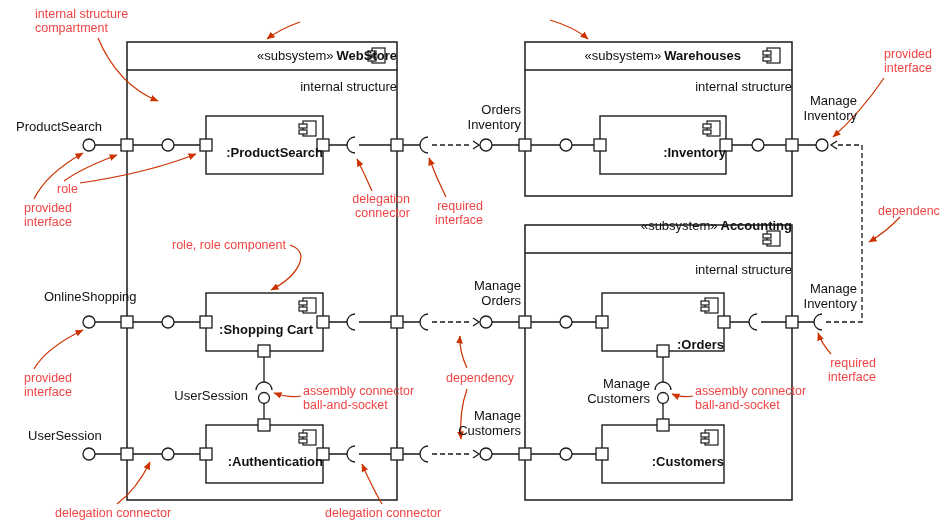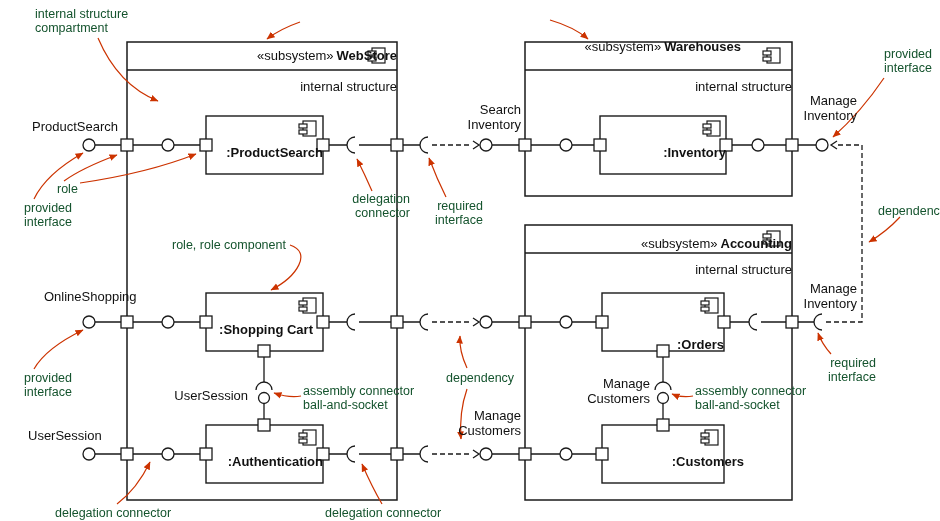--- a/index.html
+++ b/index.html
@@ -1,21 +1,21 @@
 <!DOCTYPE html>
 <html><head>
 <meta charset="utf-8">
 <style>
   *{margin:0;padding:0;box-sizing:border-box}
   html,body{background:#fff}
   body{font-family:"Liberation Sans",sans-serif}
   #stage{position:relative;width:940px;height:521px;background:#fff;overflow:hidden}
   #diagram-svg{position:absolute;left:0;top:0}
   .t{position:absolute;font-size:13px;color:#111;line-height:1.12;white-space:nowrap}
-  .a{position:absolute;font-size:12.5px;color:#14532d;line-height:1.15;white-space:nowrap}
+  .a{position:absolute;font-size:12.5px;color:#ef4444;line-height:1.15;white-space:nowrap}
   .w{white-space:normal}
   .c{text-align:right}
   .r{text-align:right}
   .b{font-weight:bold}
   .st{margin-right:3px}
 </style>
 </head>
 <body>
 
 <div id="stage">
@@ -195,38 +195,39 @@
     <path d="M831 354 Q822 344 818 333" marker-end="url(#ra)"></path>
     <path d="M693 396 Q682 398 672 394" marker-end="url(#ra)"></path>
     <path d="M117 504 Q137 489 150 462" marker-end="url(#ra)"></path>
     <path d="M382 504 Q372 487 362 464" marker-end="url(#ra)"></path>
   </g>
 </svg>
 
 <div class="t c" style="left:127px;top:49px;width:270px"><span class="st">«subsystem»</span><span class="b">WebStore</span></div>
 <div class="t c" style="left:127px;top:80px;width:270px">internal structure</div>
 
-<div class="t c" style="left:525px;top:40px;width:216px"><span class="st">«subsystem»</span><span class="b">Warehouses</span></div>
+<div class="t c" style="left:525px;top:49px;width:216px"><span class="st">«subsystem»</span><span class="b">Warehouses</span></div>
 <div class="t c" style="left:525px;top:80px;width:267px">internal structure</div>
 
-<div class="t c" style="left:525px;top:237px;width:267px"><span class="st">«subsystem»</span><span class="b">Accounting</span></div>
+<div class="t c" style="left:525px;top:219px;width:267px"><span class="st">«subsystem»</span><span class="b">Accounting</span></div>
 <div class="t c" style="left:525px;top:263px;width:267px">internal structure</div>
 
 <div class="t c b" style="left:206px;top:146px;width:117px">:ProductSearch</div>
 <div class="t c b" style="left:196px;top:323px;width:117px">:Shopping Cart</div>
 <div class="t c b" style="left:206px;top:455px;width:117px">:Authentication</div>
 <div class="t c b" style="left:600px;top:146px;width:126px">:Inventory</div>
 <div class="t c b" style="left:602px;top:338px;width:122px">:Orders</div>
-<div class="t c b" style="left:622px;top:455px;width:122px">:Customers</div>
-
-<div class="t" style="left:32px;top:120px">ProductSearch</div>
+<div class="t c b" style="left:602px;top:455px;width:122px">:Customers</div>
+
+<div class="t" style="left:16px;top:120px">ProductSearch</div>
 <div class="t" style="left:44px;top:290px">OnlineShopping</div>
 <div class="t" style="left:28px;top:429px">UserSession</div>
 
-<div class="t c w" style="left:451px;top:103px;width:70px">Search Inventory</div>
+<div class="t c w" style="left:451px;top:103px;width:70px">Orders Inventory</div>
+<div class="t c w" style="left:451px;top:279px;width:70px">Manage Orders</div>
 <div class="t c w" style="left:451px;top:409px;width:70px">Manage Customers</div>
 <div class="t c w" style="left:787px;top:94px;width:70px">Manage Inventory</div>
 <div class="t c w" style="left:787px;top:282px;width:70px">Manage Inventory</div>
 
 <div class="t r" style="left:158px;top:389px;width:90px">UserSession</div>
 <div class="t r w" style="left:578px;top:377px;width:72px">Manage Customers</div>
 
 <div class="a w" style="left:35px;top:7px;width:112px">internal structure compartment</div>
 <div class="a c w" style="left:860px;top:47px;width:72px">provided interface</div>
 <div class="a c w" style="left:8px;top:201px;width:64px">provided interface</div>

